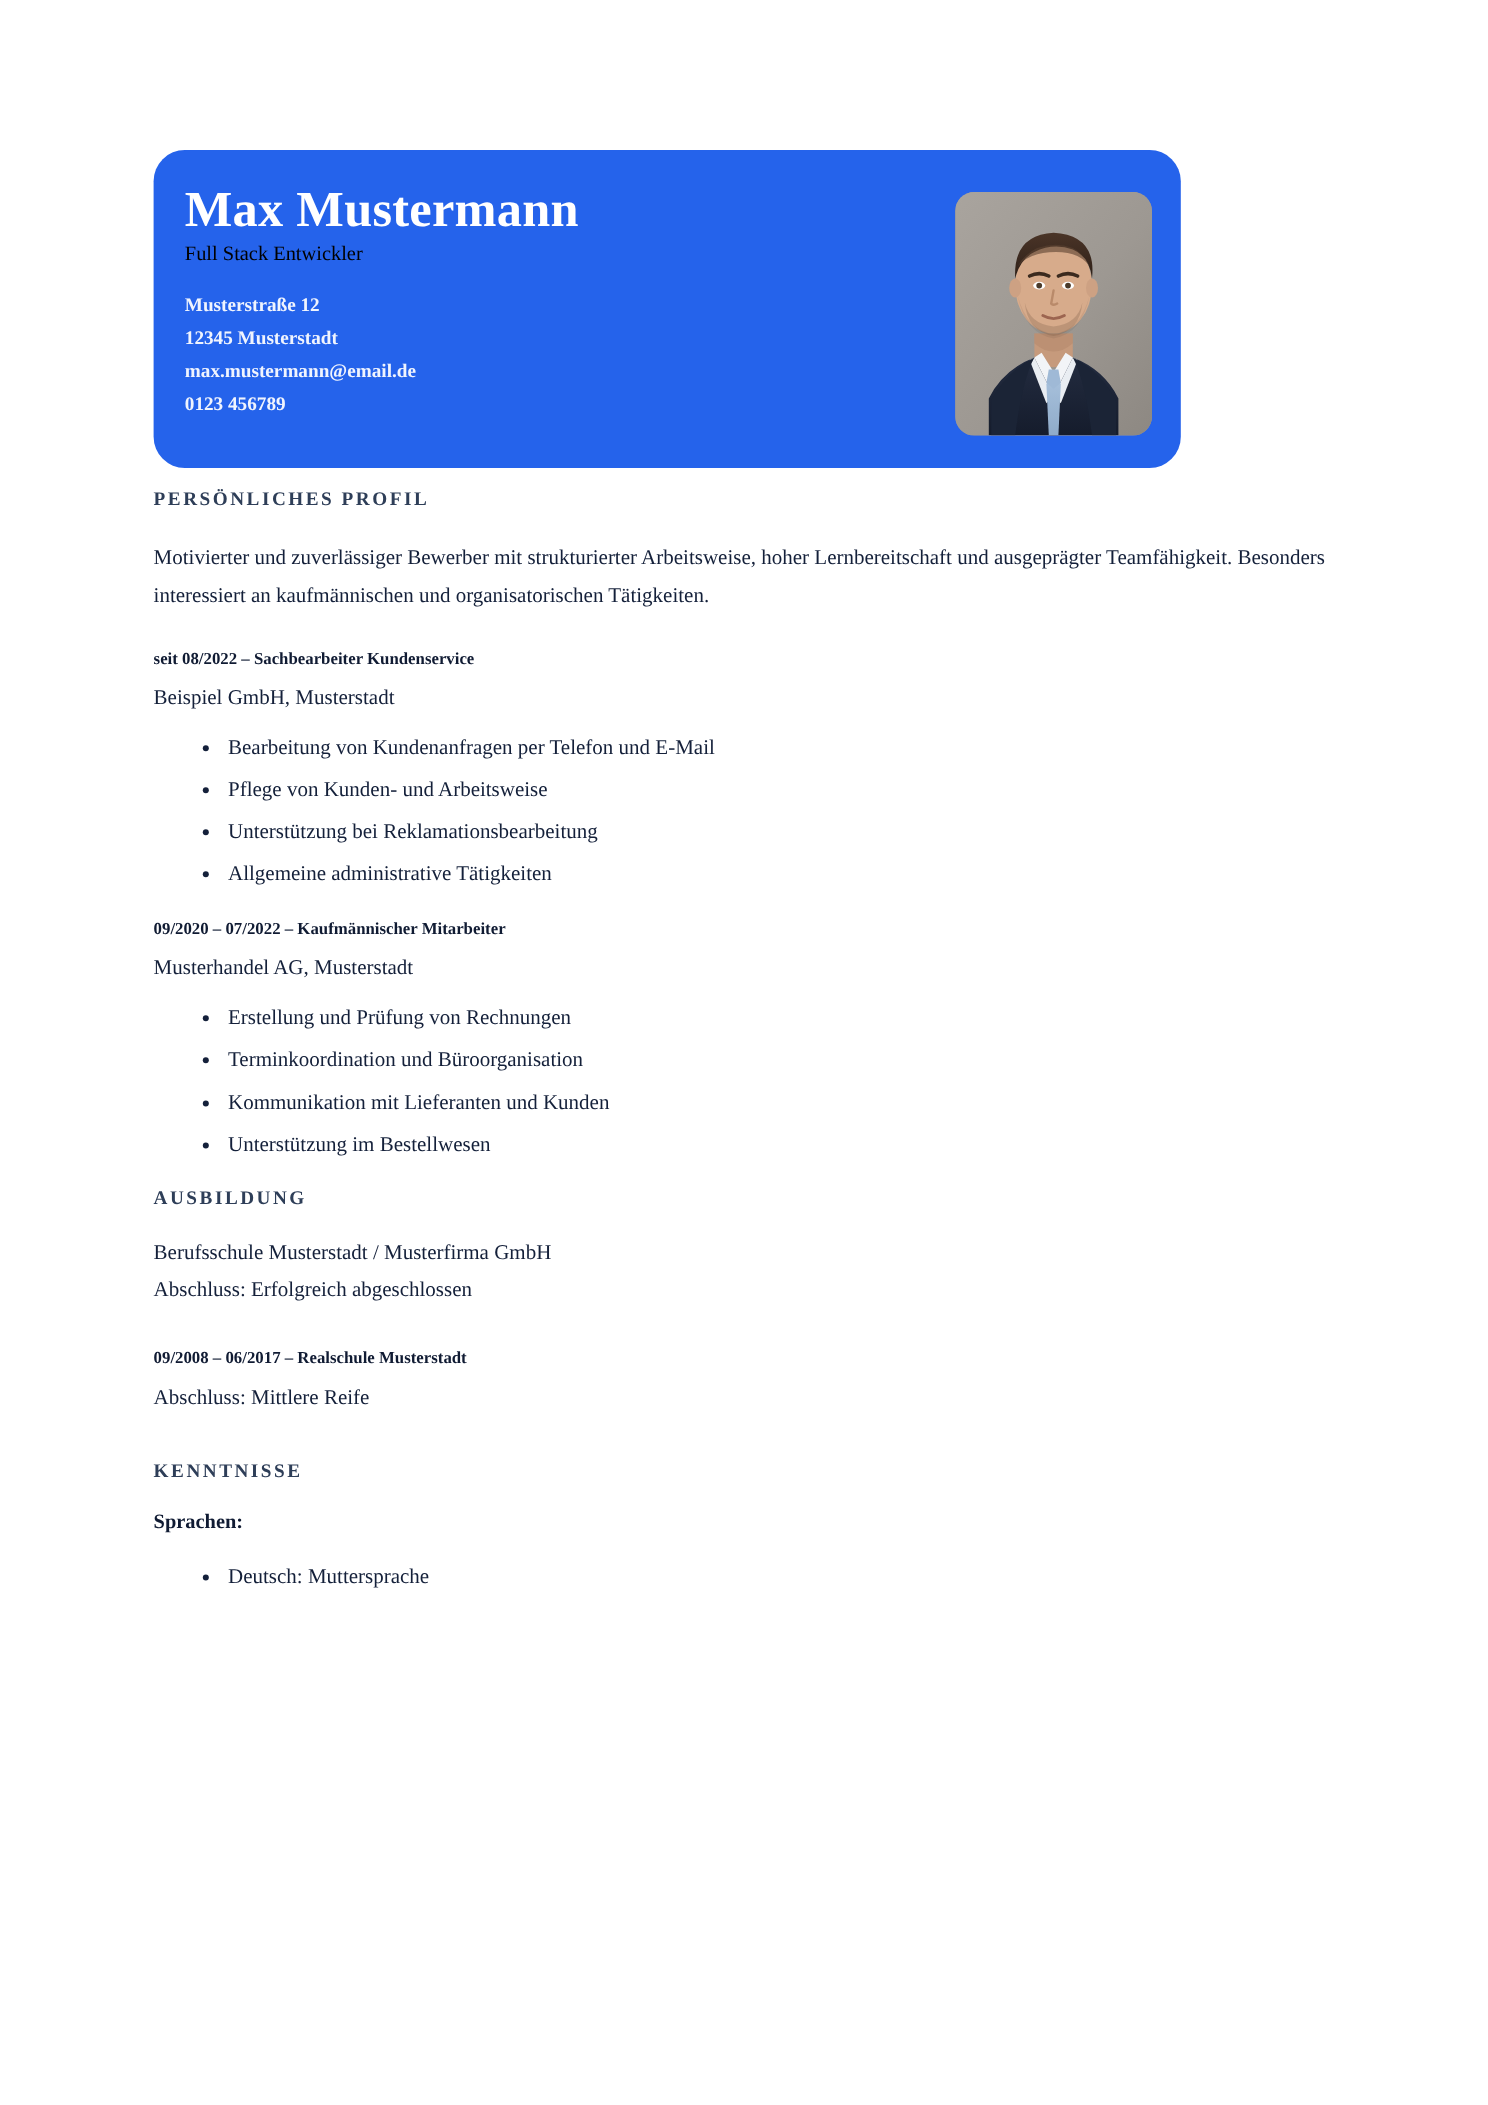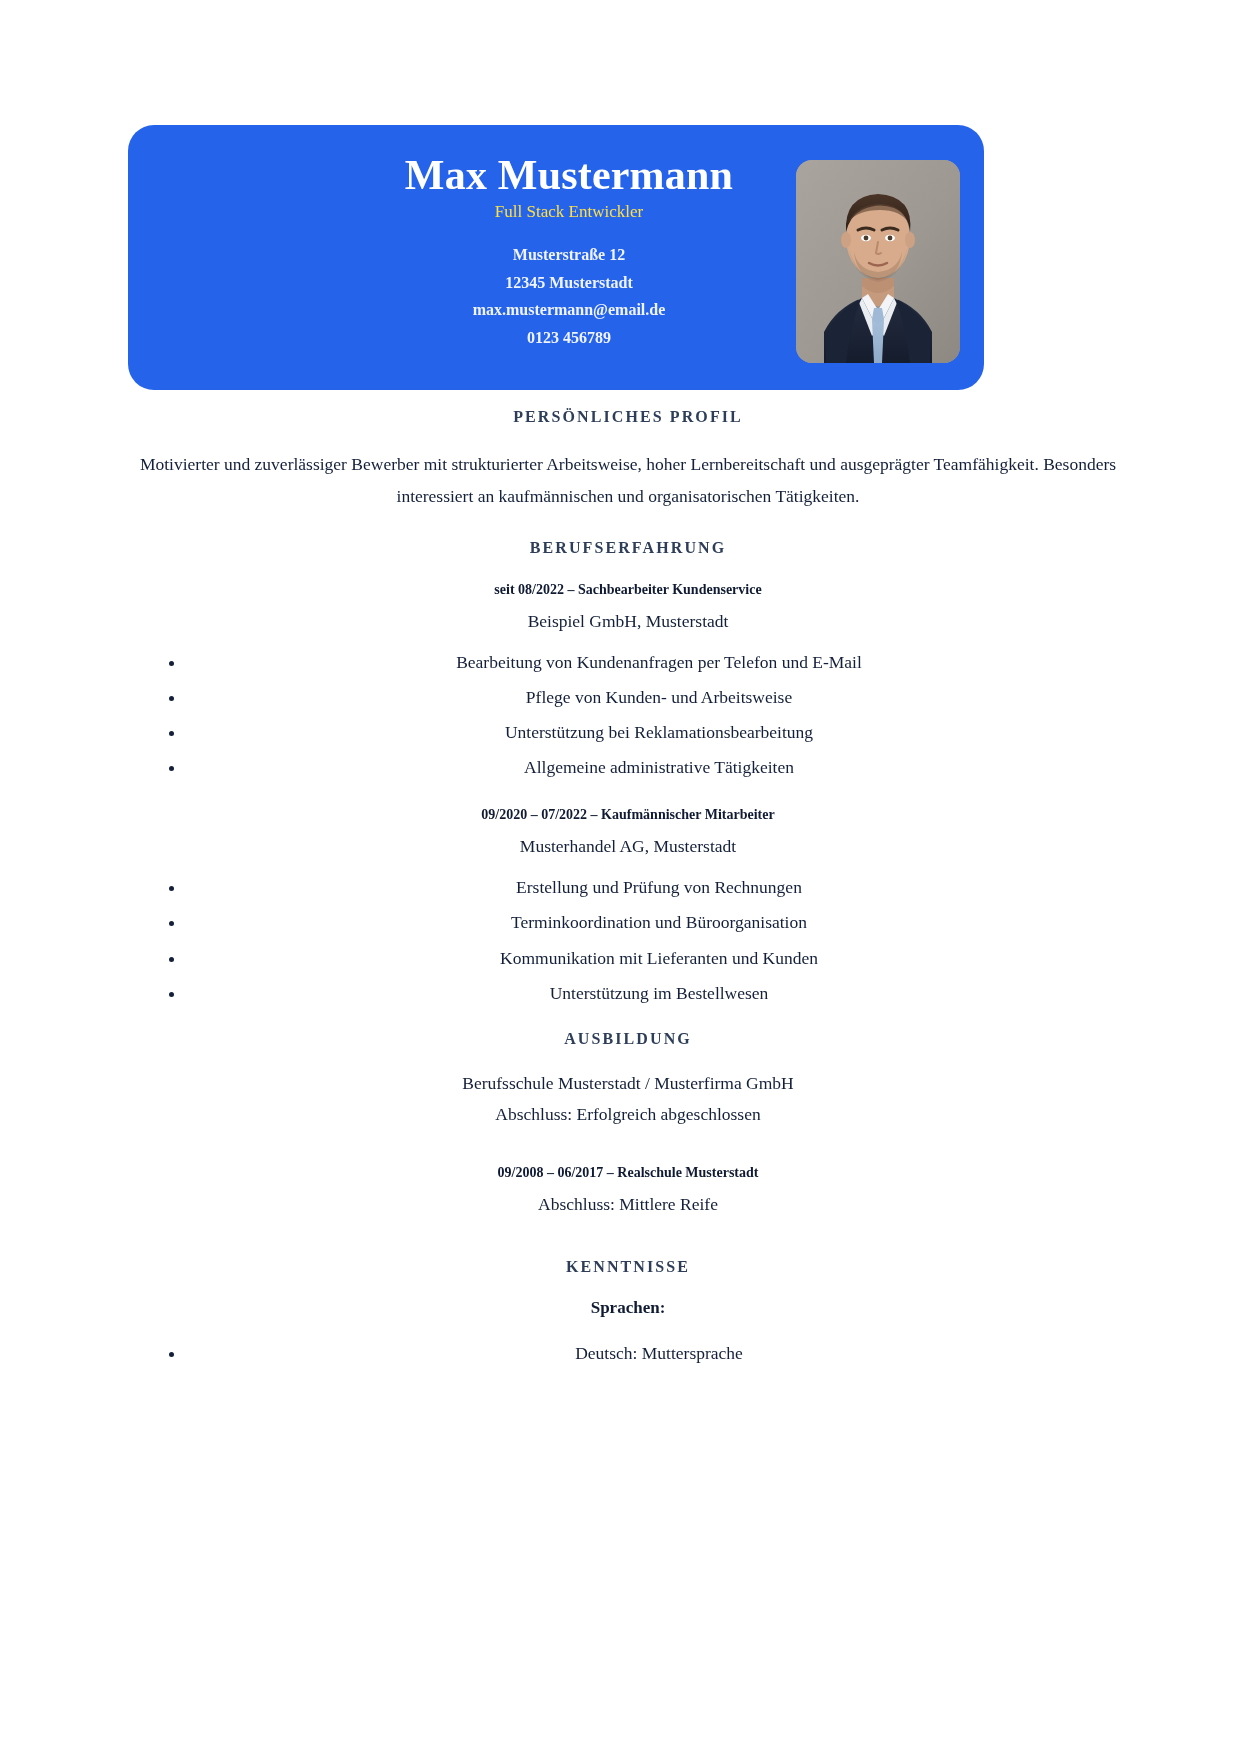--- a/index.html
+++ b/index.html
@@ -16,21 +16,20 @@
     color: #1f2a44;
     overflow: hidden;
   }
 
   .page {
     width: 1240px;
     height: 1754px;
     position: relative;
     background: #ffffff;
     box-sizing: border-box;
-    text-align: center;
   }
 
   
   .header-band {
     position: absolute;
     left: 128px;
     top: 125px;
     width: 856px;
     height: 265px;
     background: #2563eb;
@@ -51,21 +50,21 @@
     font-weight: bold;
     color: #ffffff;
     letter-spacing: 0.2px;
     line-height: 1.05;
     margin: 0 0 4px 0;
     white-space: nowrap;
   }
 
   .job-title {
     font-size: 17px;
-    color: #fde047;
+    color: #000000;
     margin: 0 0 18px 0;
     line-height: 1.3;
     white-space: nowrap;
   }
 
   .contact-line {
     font-size: 16px;
     color: #f0f4fe;
     line-height: 1.72;
     white-space: nowrap;
@@ -231,21 +230,20 @@
   </div>
 
   <div class="content">
 
     <section class="section">
       <h2 class="section-heading">PERSÖNLICHES PROFIL</h2>
       <p class="para">Motivierter und zuverlässiger Bewerber mit strukturierter Arbeitsweise, hoher Lernbereitschaft und ausgeprägter Teamfähigkeit. Besonders interessiert an kaufmännischen und organisatorischen Tätigkeiten.</p>
     </section>
 
     <section class="section">
-      <h2 class="section-heading">BERUFSERFAHRUNG</h2>
 
       <div class="entry">
         <div class="entry-title">seit 08/2022 – Sachbearbeiter Kundenservice</div>
         <div class="entry-sub">Beispiel GmbH, Musterstadt</div>
       </div>
       <ul class="bullets">
         <li>Bearbeitung von Kundenanfragen per Telefon und E-Mail</li>
         <li>Pflege von Kunden- und Arbeitsweise</li>
         <li>Unterstützung bei Reklamationsbearbeitung</li>
         <li>Allgemeine administrative Tätigkeiten</li>

